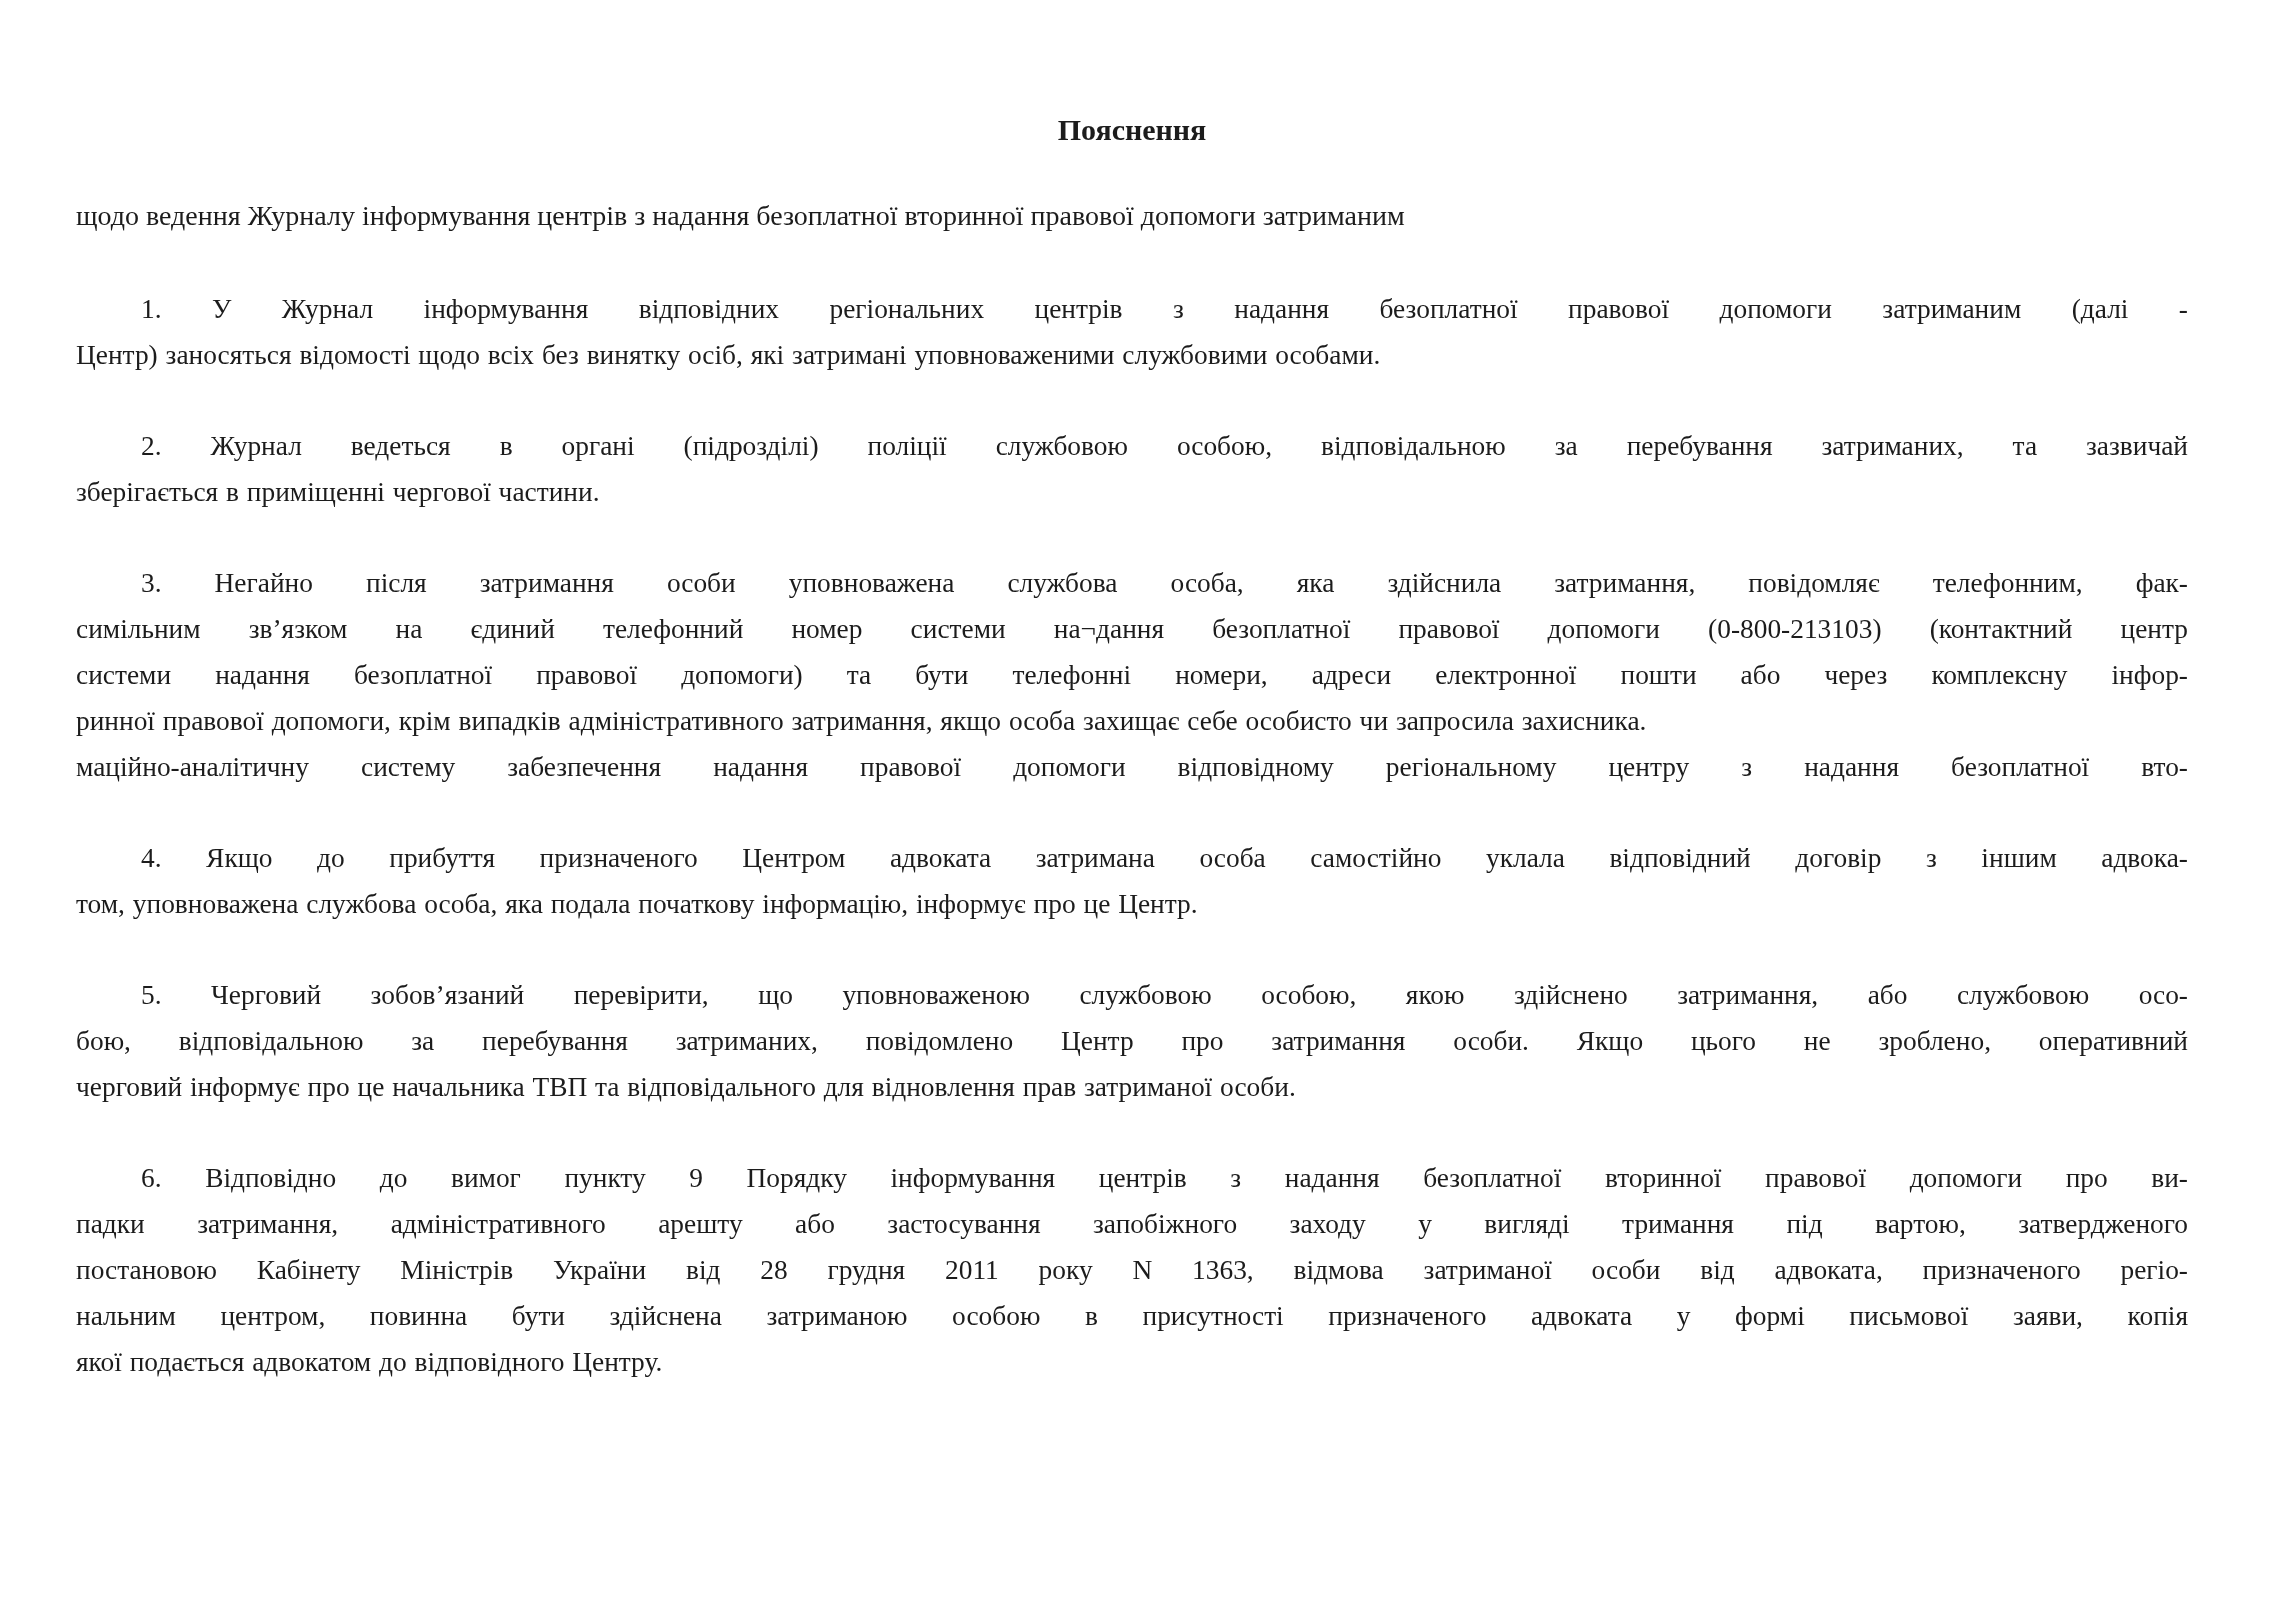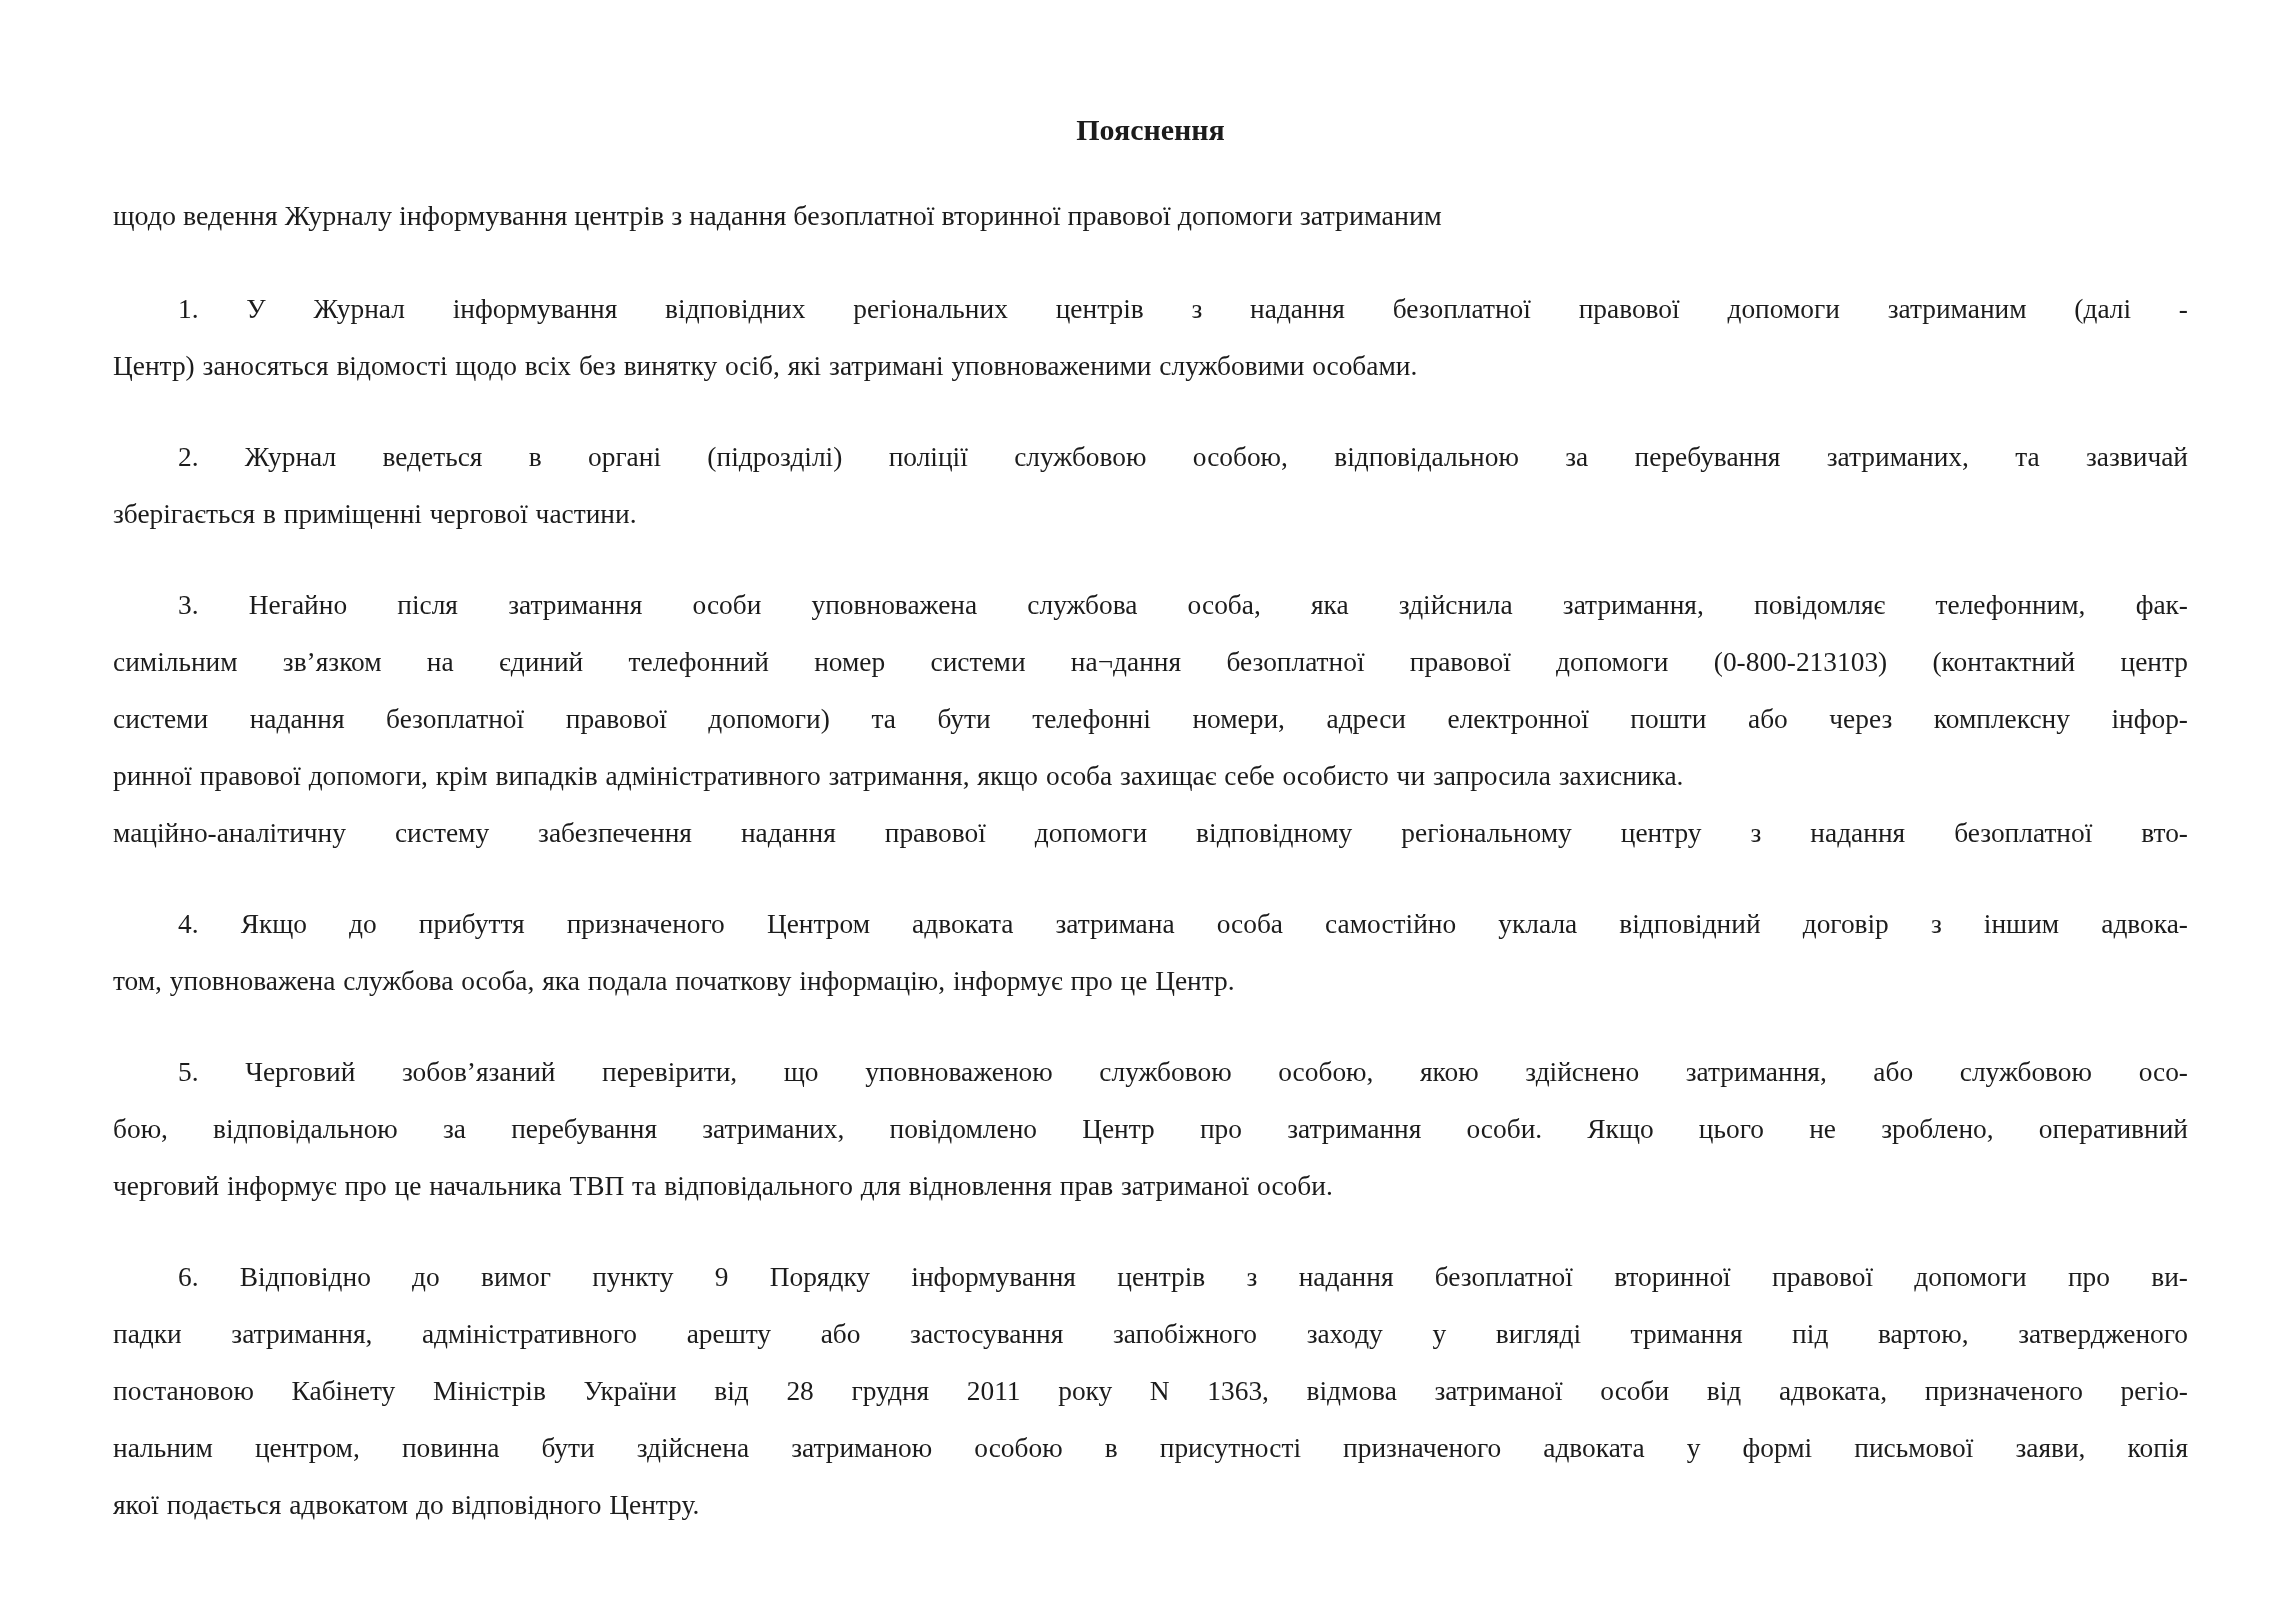--- a/index.html
+++ b/index.html
@@ -6,21 +6,21 @@
     margin: 0;
     padding: 0;
     background: #ffffff;
   }
   .page {
     position: relative;
     width: 2293px;
     height: 1621px;
     background: #ffffff;
     box-sizing: border-box;
-    padding: 110px 105px 0 113px;
+    padding: 110px 105px 0 76px;
     font-family: "Liberation Serif", "DejaVu Serif", serif;
     color: #1c1c1c;
     overflow: hidden;
   }
   .title {
     font-size: 30px;
     font-weight: bold;
     text-align: center;
     line-height: 39px;
     margin: 0 0 47px 0;
@@ -34,21 +34,20 @@
   }
   .para {
     margin: 0 0 45px 0;
   }
   .line {
     font-size: 27.4px;
     line-height: 46px;
     text-align: justify;
     text-align-last: justify;
     word-spacing: 1px;
-    margin-top: 11px;
   }
   .line.first {
     padding-left: 65px;
   }
   .line.last {
     text-align-last: left;
   }
 </style>
 </head>
 <body>

